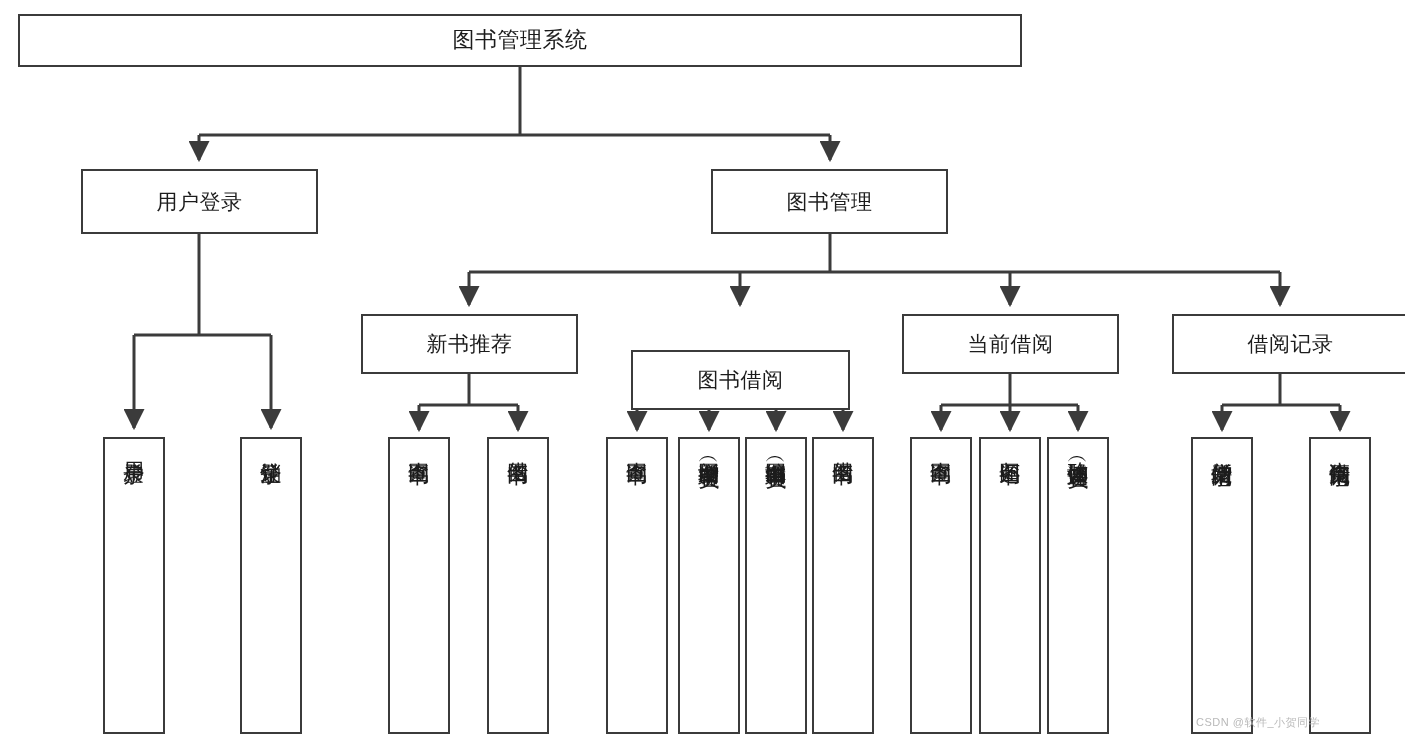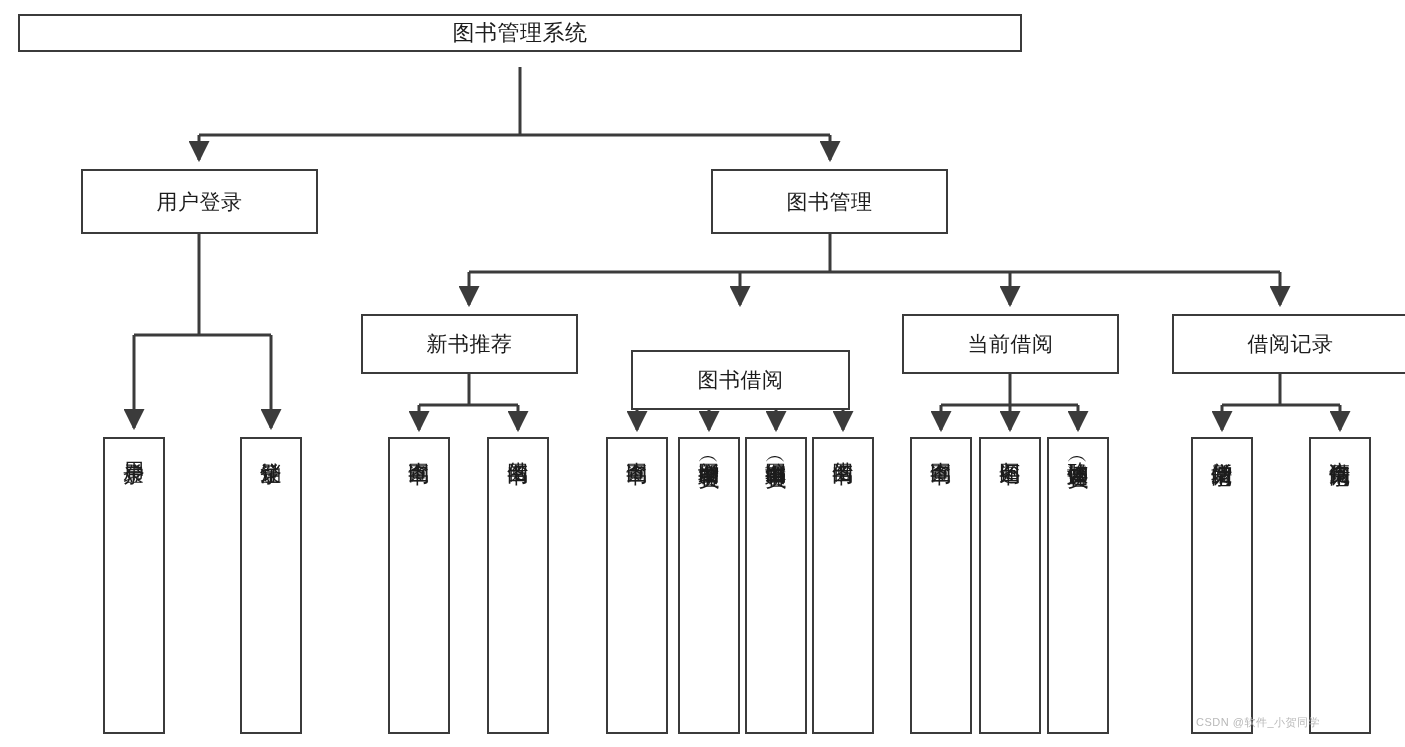--- a/index.html
+++ b/index.html
@@ -113,21 +113,21 @@
       <path d="M 1010 405 L 1010 430" marker-end="url(#arrow)"></path>
       <path d="M 1078 405 L 1078 430" marker-end="url(#arrow)"></path>
 
       <path d="M 1280 374 L 1280 405"></path>
       <path d="M 1222 405 L 1340 405"></path>
       <path d="M 1222 405 L 1222 430" marker-end="url(#arrow)"></path>
       <path d="M 1340 405 L 1340 430" marker-end="url(#arrow)"></path>
     </g>
   </svg>
 
-  <div class="node node-h node-root" style="left:18px; top:14px; width:1004px; height:38px;">
+  <div class="node node-h node-root" style="left:18px; top:14px; width:1004px; height:53px;">
     <span class="label">图书管理系统</span>
   </div>
 
   <div class="node node-h" style="left:81px; top:169px; width:237px; height:65px;">
     <span class="label">用户登录</span>
   </div>
   <div class="node node-h" style="left:711px; top:169px; width:237px; height:65px;">
     <span class="label">图书管理</span>
   </div>
 

